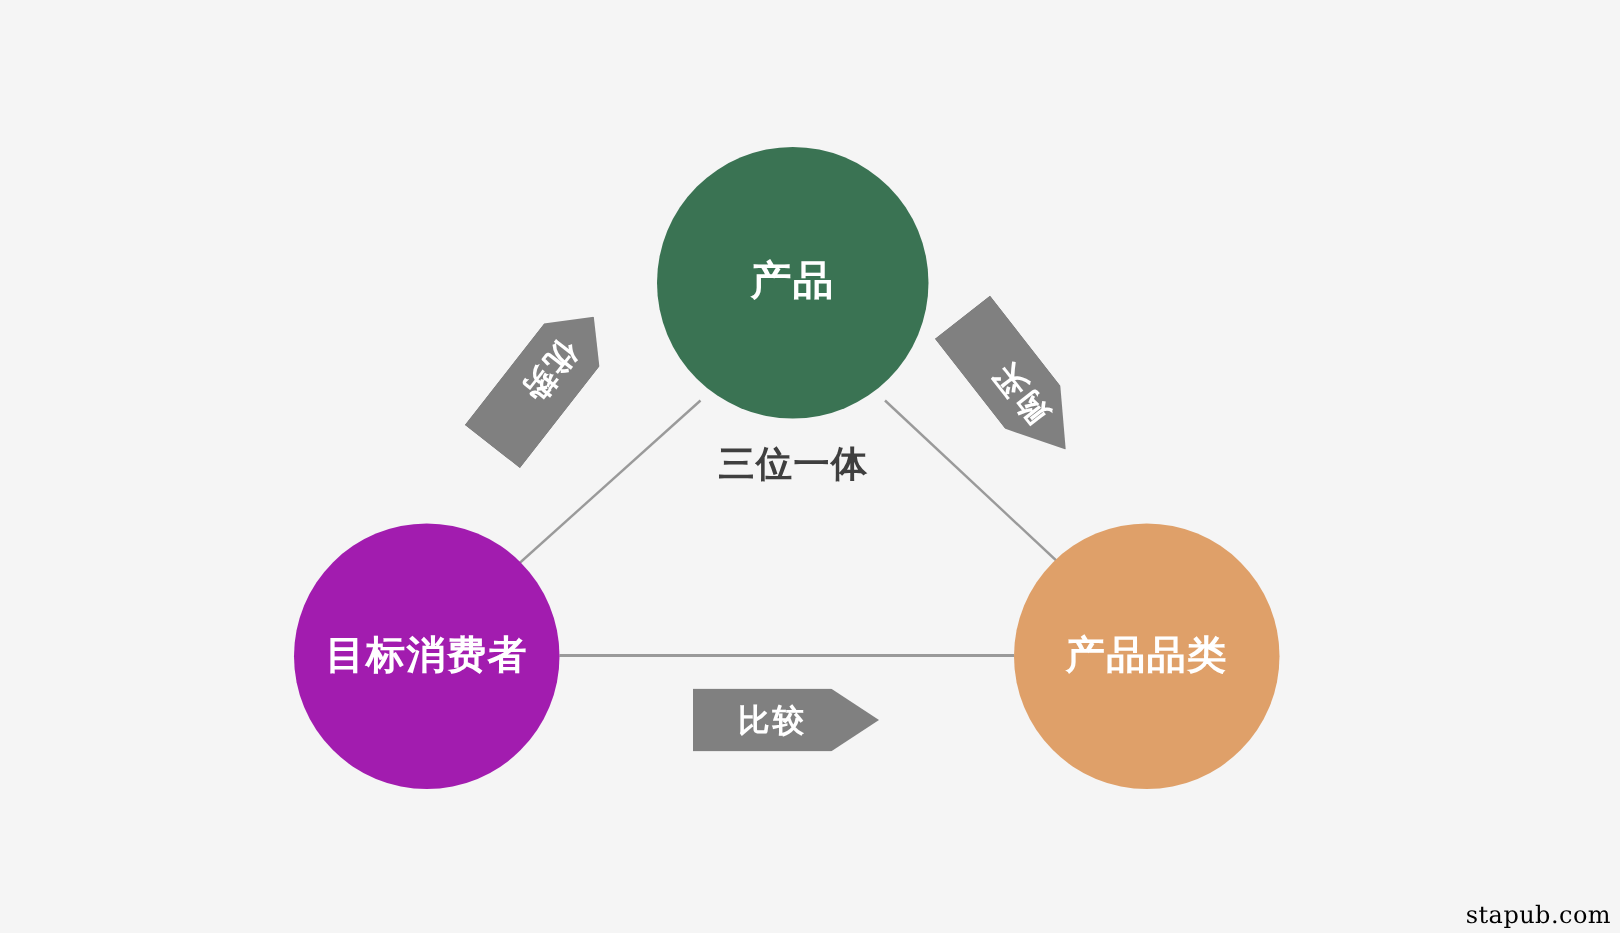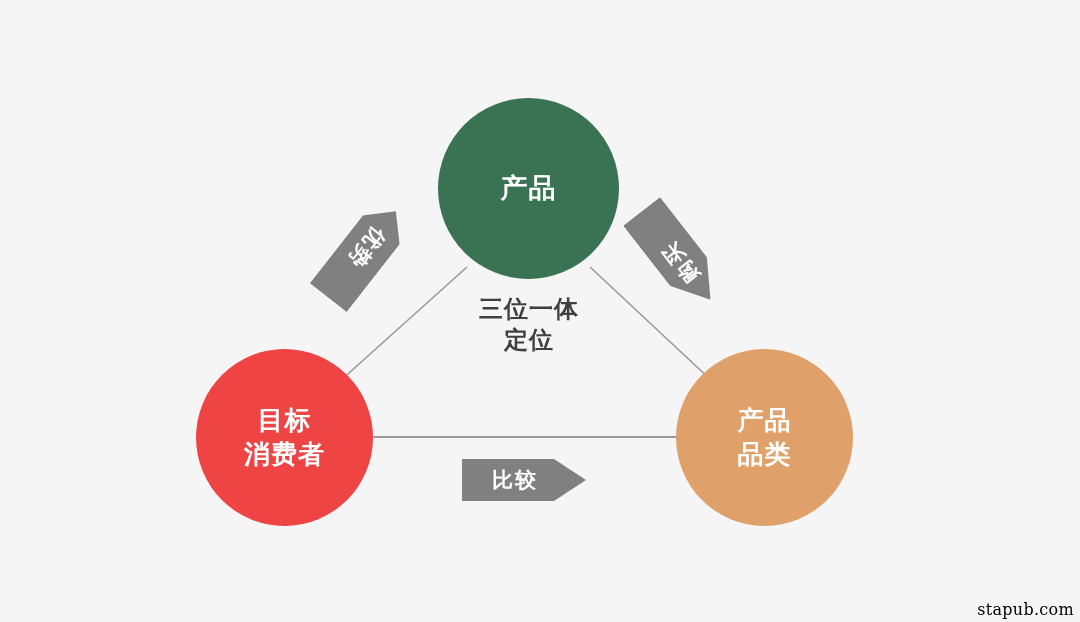--- a/index.html
+++ b/index.html
@@ -26,21 +26,21 @@
     top: 0;
     width: 1080px;
     height: 622px;
   }
 
   
   .node-circle {
     position: absolute;
     border-radius: 50%;
     display: flex;
-    flex-direction: column;
+    flex-direction: row;
     align-items: center;
     justify-content: center;
     color: #ffffff;
     text-align: center;
     box-sizing: border-box;
   }
   .node-line {
     display: block;
     font-weight: bold;
     letter-spacing: 1px;
@@ -55,21 +55,21 @@
     height: 181px;
     background: #3a7353;
   }
   #node-usp .node-line { font-size: 27px; }
 
   #node-consumer {
     left: 196px;
     top: 349px;
     width: 177px;
     height: 177px;
-    background: #ef4444;
+    background: #a21caf;
   }
   #node-consumer .node-line { font-size: 26px; }
 
   #node-category {
     left: 676px;
     top: 349px;
     width: 177px;
     height: 177px;
     background: #dfa069;
   }
@@ -172,21 +172,20 @@
     <span class="node-line">消费者</span>
   </div>
 
   <div id="node-category" class="node-circle">
     <span class="node-line">产品</span>
     <span class="node-line">品类</span>
   </div>
 
   <div id="center-label">
     <span class="node-line">三位一体</span>
-    <span class="node-line">定位</span>
   </div>
 
   <div id="arrow-advantage" class="arrow-chip">
     <span class="arrow-chip-label">优势</span>
   </div>
 
   <div id="arrow-purchase" class="arrow-chip">
     <span class="arrow-chip-label">购买</span>
   </div>
 

